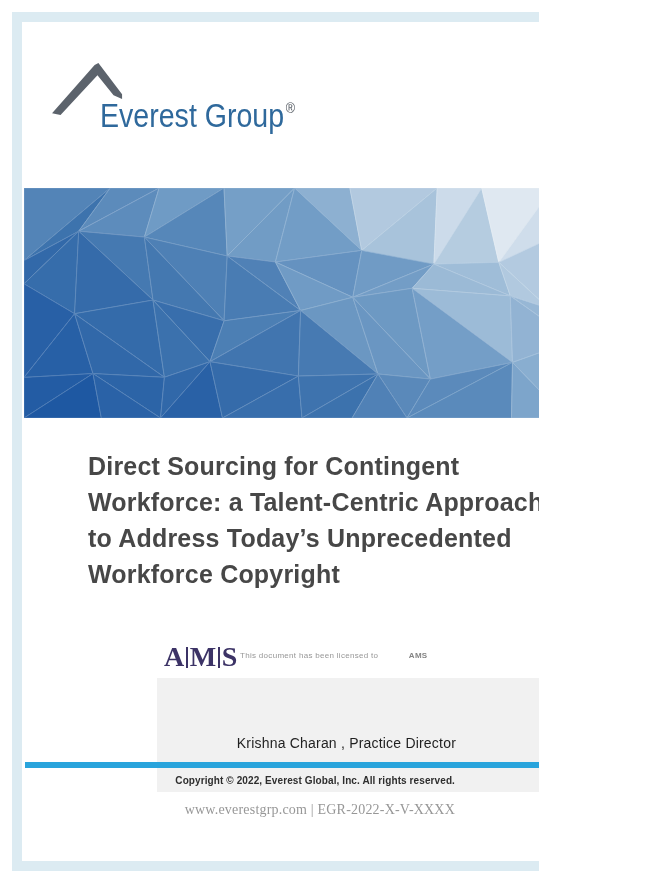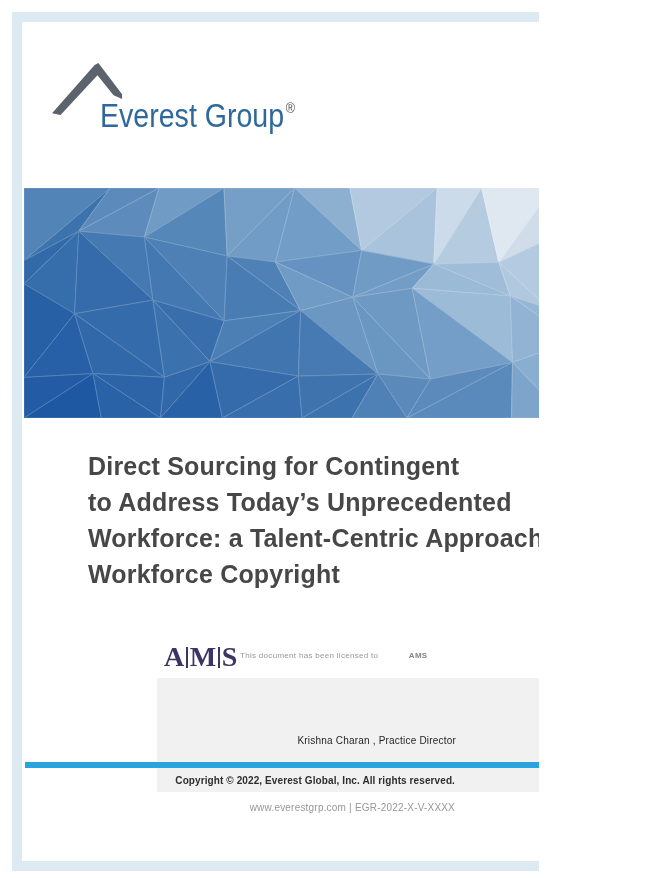--- a/index.html
+++ b/index.html
@@ -42,34 +42,35 @@
     position:absolute;left:240px;top:651px;font-size:8px;color:var(--muted,#909090);
     letter-spacing:0.3px;
   }
   .license-note b{color:#848484;margin-left:28px;}
   
   .author-panel{
     position:absolute;left:157px;top:678px;width:471px;height:114px;
     background:var(--panel,#f1f1f1);
   }
   .author-credit{
-    position:absolute;right:83px;top:735px;font-size:10px;color:var(--author,#1f1f1f);
+    position:absolute;right:83px;top:735px;font-size:14px;color:var(--author,#1f1f1f);
     letter-spacing:0.2px;
   }
   .divider-bar{
     position:absolute;left:25px;top:762px;width:543px;height:6px;
     background:var(--divider,#29a4dc);
   }
   .copyright{
     position:absolute;right:84px;top:775px;font-size:10px;font-weight:600;
     color:var(--copyright,#2e2e2e);letter-spacing:0.1px;
   }
   .doc-ref{
-    position:absolute;right:84px;top:802px;font-size:10px;color:var(--muted,#9d9d9d);
+    position:absolute;right:84px;top:802px;font-size:14px;color:var(--muted,#9d9d9d);
     letter-spacing:0.2px;
+    font-family:Liberation Serif, serif;
   }
 </style>
 </head>
 <body>
 
 <div class="page" style="--frame: #dcebf2; --brand-blue: #2f699c; --title: #474747; --ams: #3c3366; --panel: #f1f1f1; --divider: #29a4dc; --muted: #979797; --copyright: #2e2e2e; --author: #1f1f1f;">
 
   <div class="frame"></div>
 
   <div class="logo">
@@ -151,22 +152,22 @@
         <polygon points="488.5,174.4 487.5,230.0 383.0,230.0" fill="rgb(90,138,187)" stroke="rgb(126,164,202)" stroke-width="0.8"></polygon>
         <polygon points="488.5,174.4 549.6,152.7 542.1,230.0" fill="rgb(137,174,208)" stroke="rgb(163,192,218)" stroke-width="0.8"></polygon>
         <polygon points="488.5,174.4 542.1,230.0 487.5,230.0" fill="rgb(125,165,203)" stroke="rgb(154,185,214)" stroke-width="0.8"></polygon>
         <polygon points="549.6,152.7 604.0,165.6 542.1,230.0" fill="rgb(157,187,215)" stroke="rgb(179,202,224)" stroke-width="0.8"></polygon>
         <polygon points="604.0,165.6 604.0,230.0 542.1,230.0" fill="rgb(155,186,214)" stroke="rgb(177,201,223)" stroke-width="0.8"></polygon>
       </svg>
   </div>
 
   <div class="title">
     <div>Direct Sourcing for Contingent</div>
+    <div>Workforce: a Talent-Centric Approach</div>
     <div>to Address Today’s Unprecedented</div>
-    <div>Workforce: a Talent-Centric Approach</div>
     <div>Workforce Copyright</div>
   </div>
 
   <div class="ams-logo"><span>A</span><span class="ams-bar"></span><span>M</span><span class="ams-bar"></span><span>S</span></div>
   <div class="license-note"><span>This document has been licensed to </span><b>AMS</b></div>
 
   <div class="author-panel"></div>
   <div class="author-credit">Krishna Charan , Practice Director</div>
   <div class="divider-bar"></div>
   <div class="copyright">Copyright © 2022, Everest Global, Inc. All rights reserved.</div>

